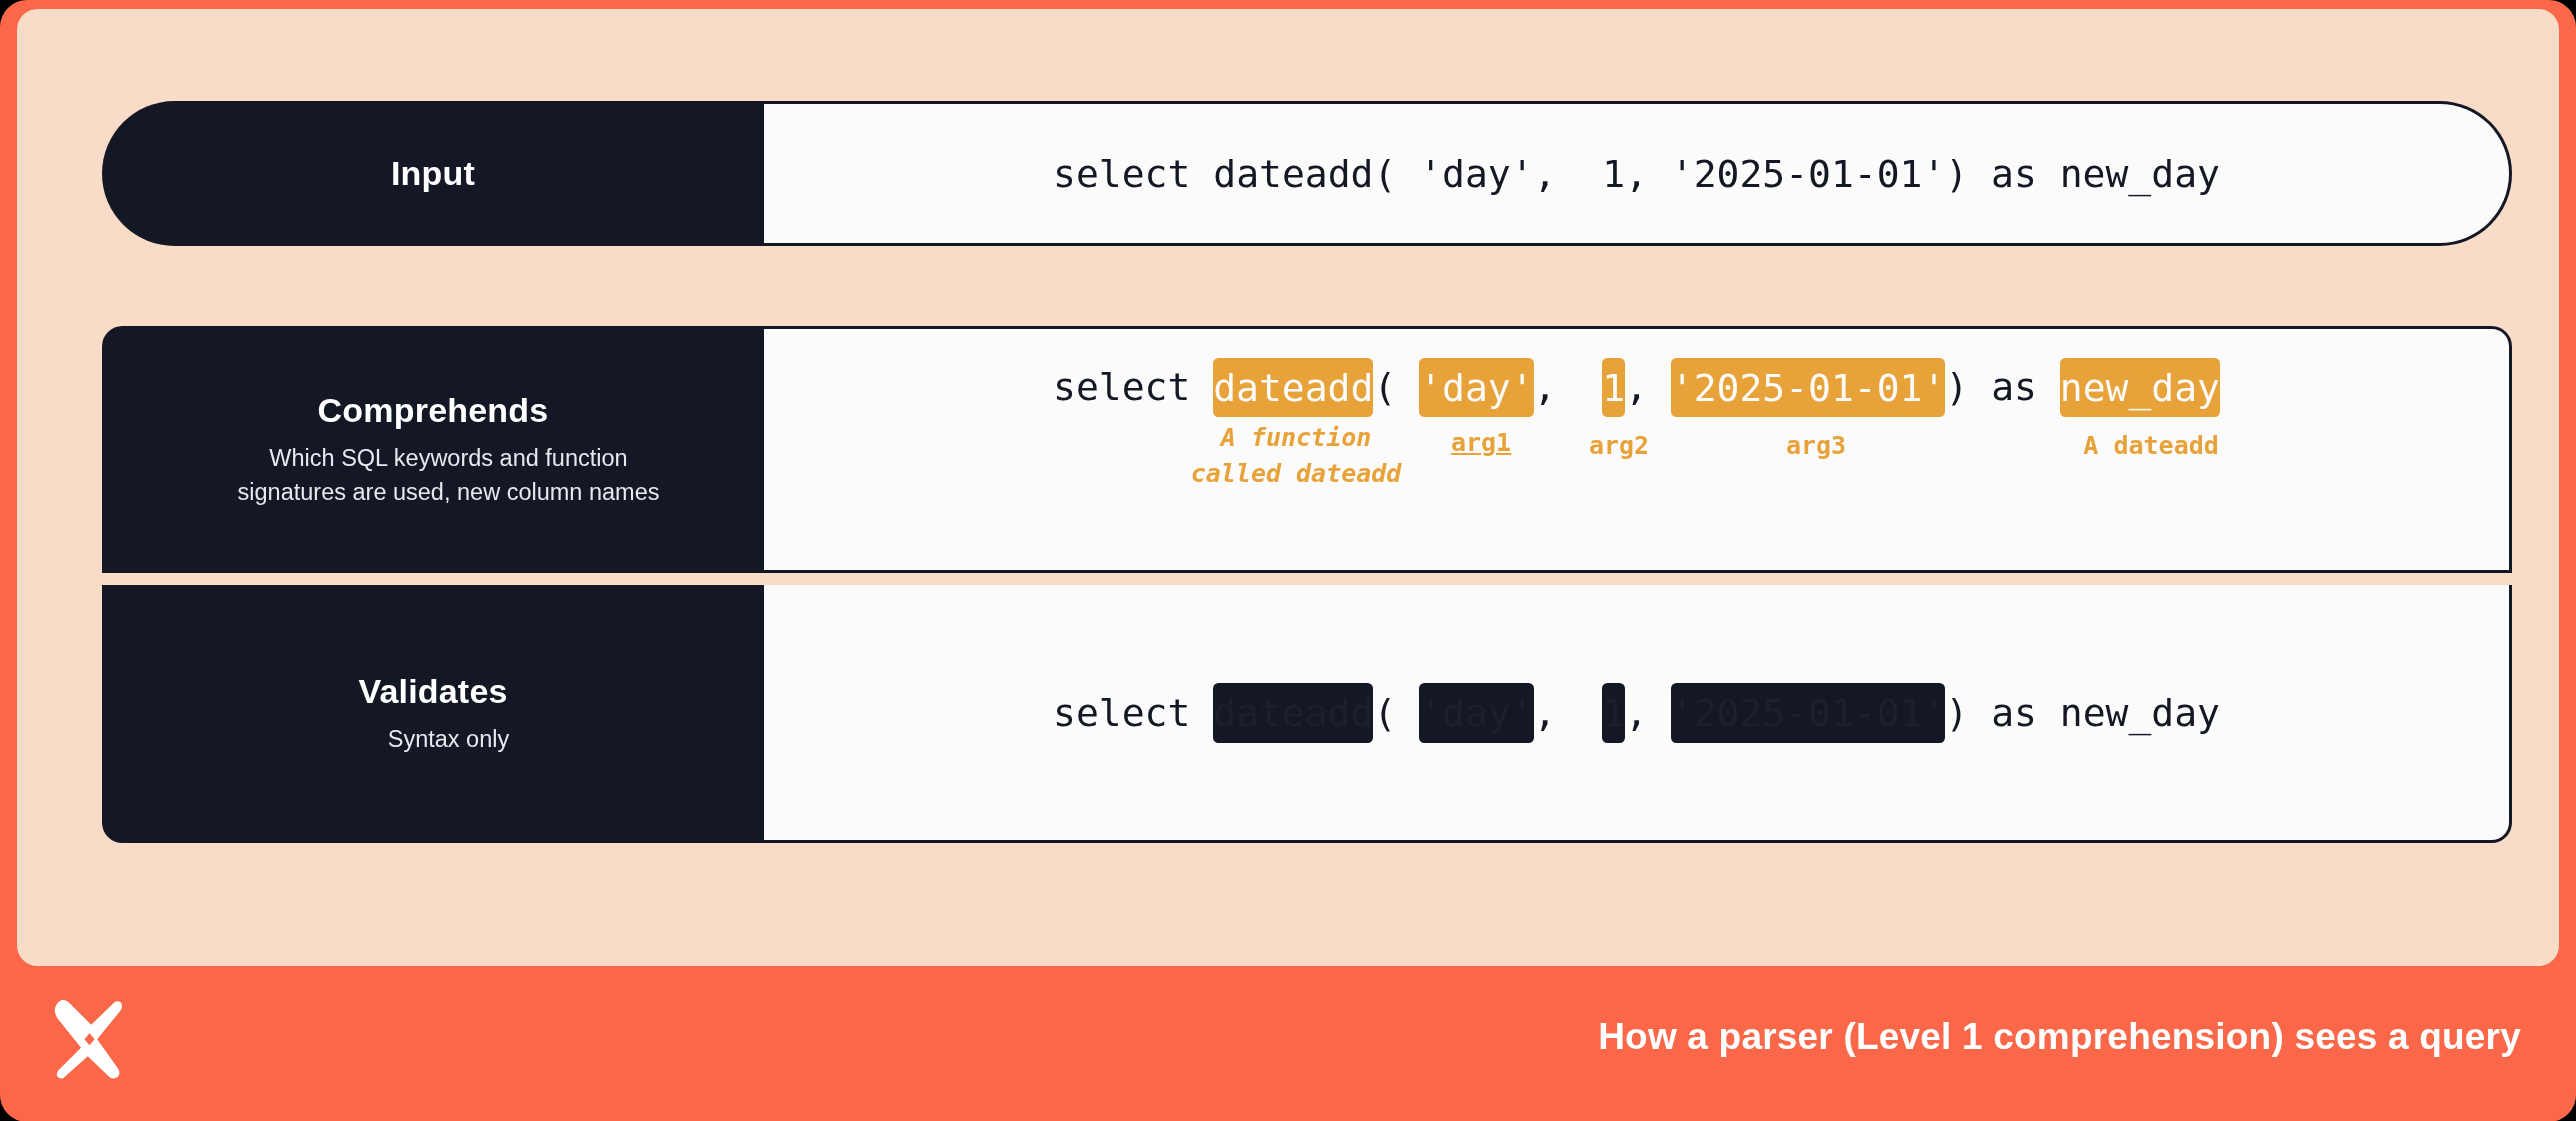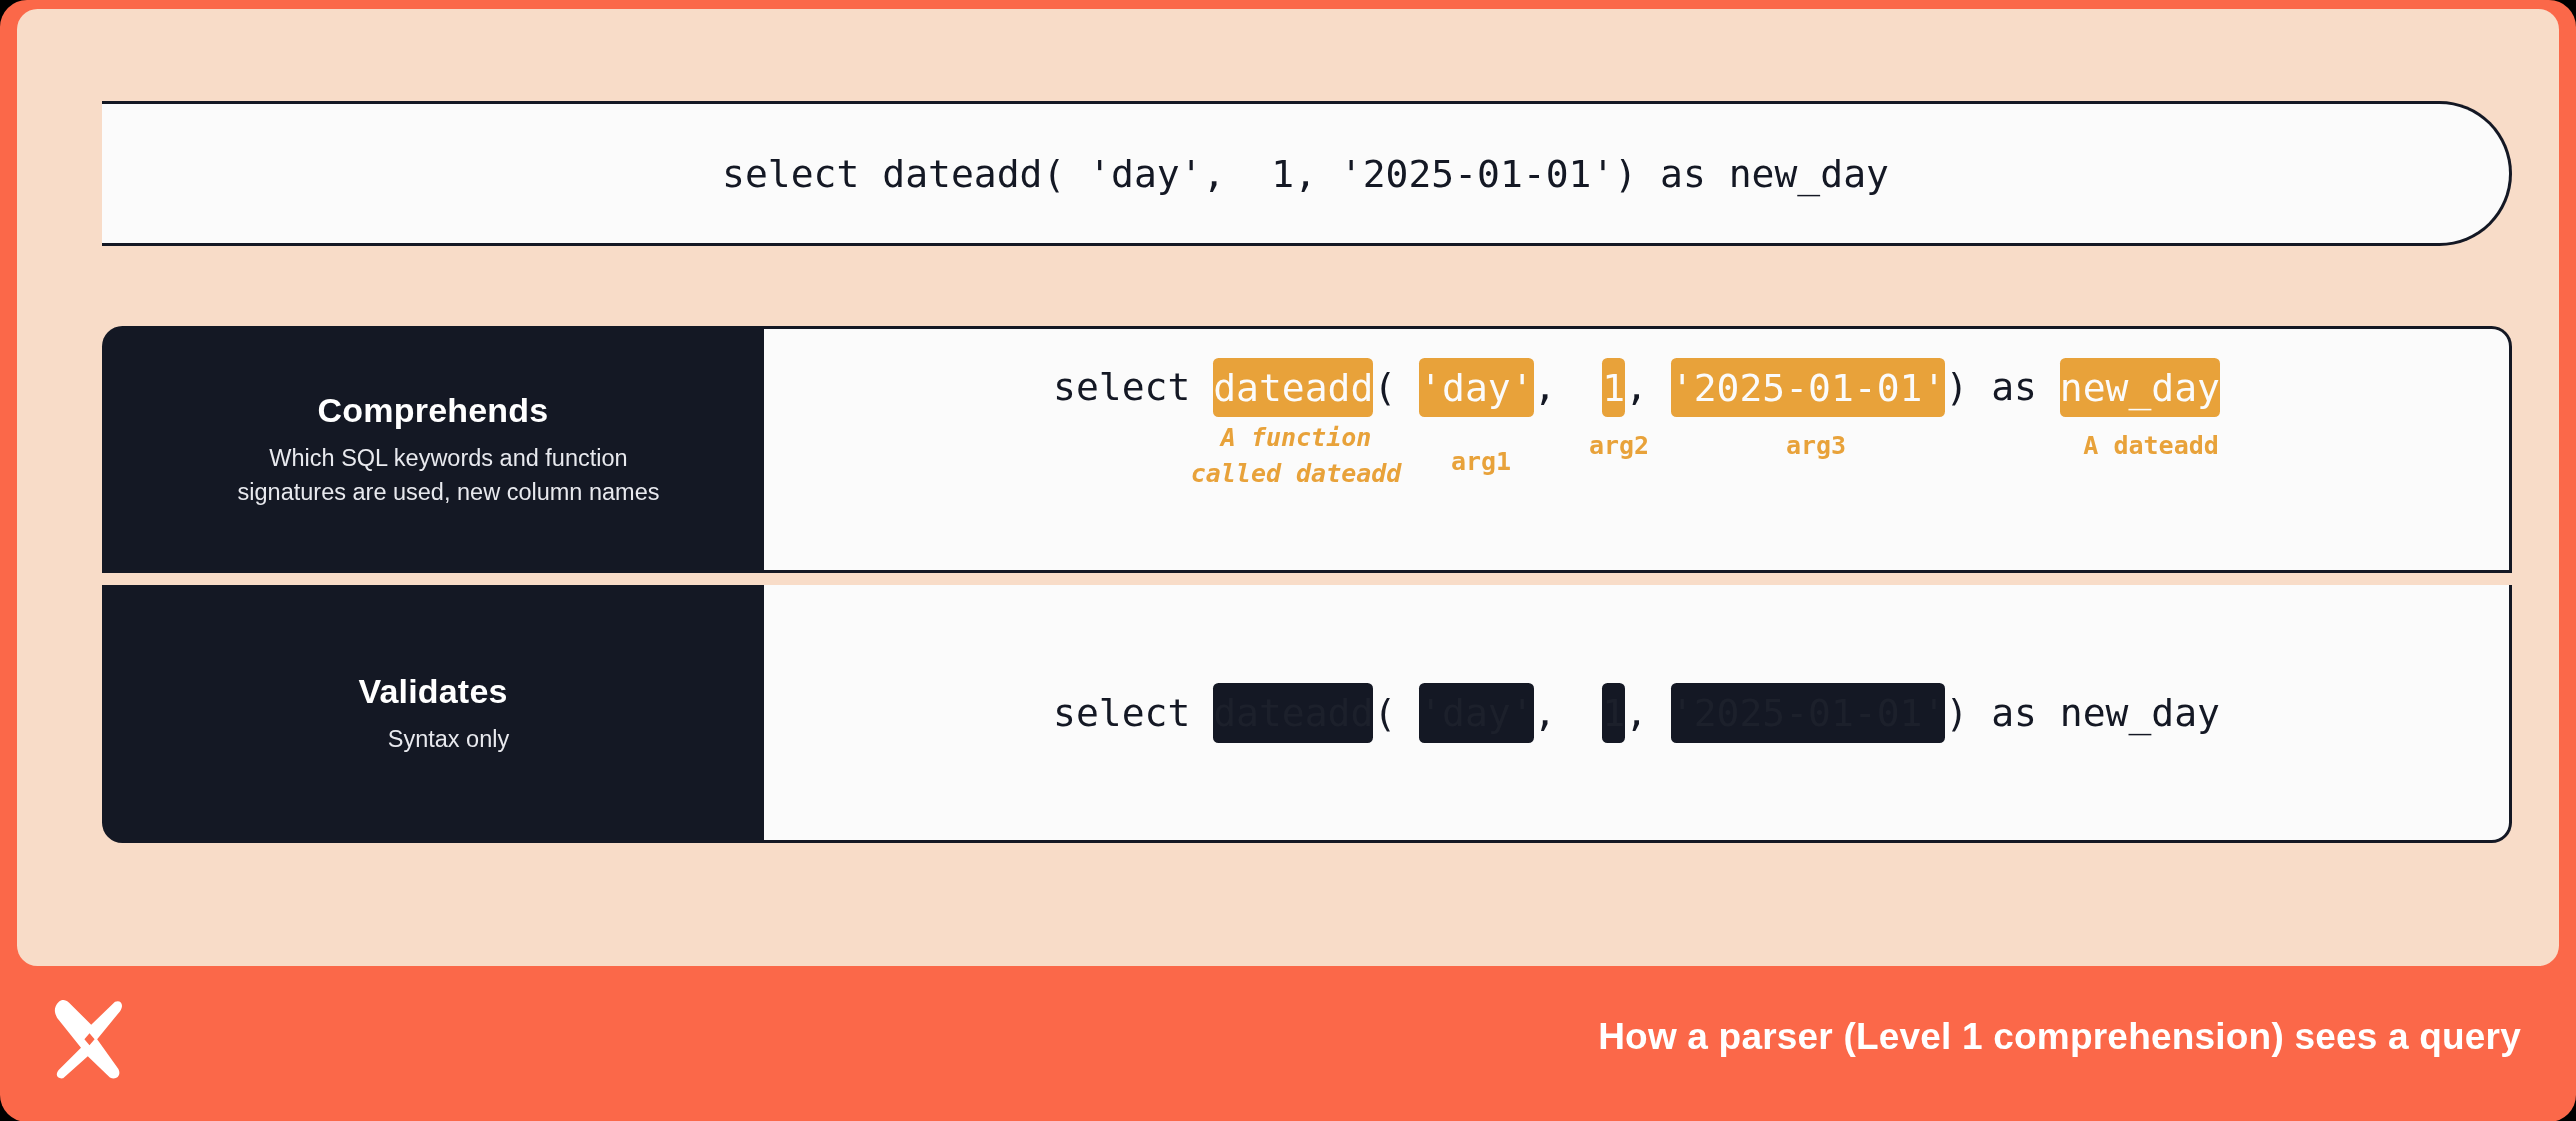--- a/index.html
+++ b/index.html
@@ -215,20 +215,23 @@
   }
 </style>
 </head>
 <body>
 
 <div class="poster">
 
   <div class="peach-panel">
 
     <div class="input-row">
+      <div class="input-label">
+        <span>Input</span>
+      </div>
       <div class="input-code">
         <div class="code-line">select dateadd( 'day',  1, '2025-01-01') as new_day</div>
       </div>
     </div>
 
     <div class="card">
 
       <div class="card-row row-comprehends">
         <div class="row-label">
           <div class="title">Comprehends</div>
@@ -237,21 +240,21 @@
             <span>signatures are used, new column names</span>
           </div>
         </div>
         <div class="row-code">
           <div class="code-stack">
             <div class="code-row-wrap">
               <div class="code-line" id="comprehends-code"><span>select </span><span class="hl">dateadd</span><span>( </span><span class="hl">'day'</span><span>,  </span><span class="hl">1</span><span>, </span><span class="hl">'2025-01-01'</span><span>) as </span><span class="hl">new_day</span></div>
               <div class="annots" id="comprehends-annots">
                   <div class="annot" style="left: 243px; top: 0px; font-style: italic;">A function
 called dateadd</div>
-                  <div class="annot" style="left: 428px; top: 24px;">arg1</div>
+                  <div class="annot" style="left: 428px; top: 5px; text-decoration: underline;">arg1</div>
                   <div class="annot" style="left: 566px; top: 7.8px;">arg2</div>
                   <div class="annot" style="left: 763px; top: 7.8px;">arg3</div>
                   <div class="annot" style="left: 1098px; top: 7.8px;">A dateadd</div>
                 </div>
             </div>
           </div>
         </div>
       </div>
 
       <div class="card-row row-validates">

